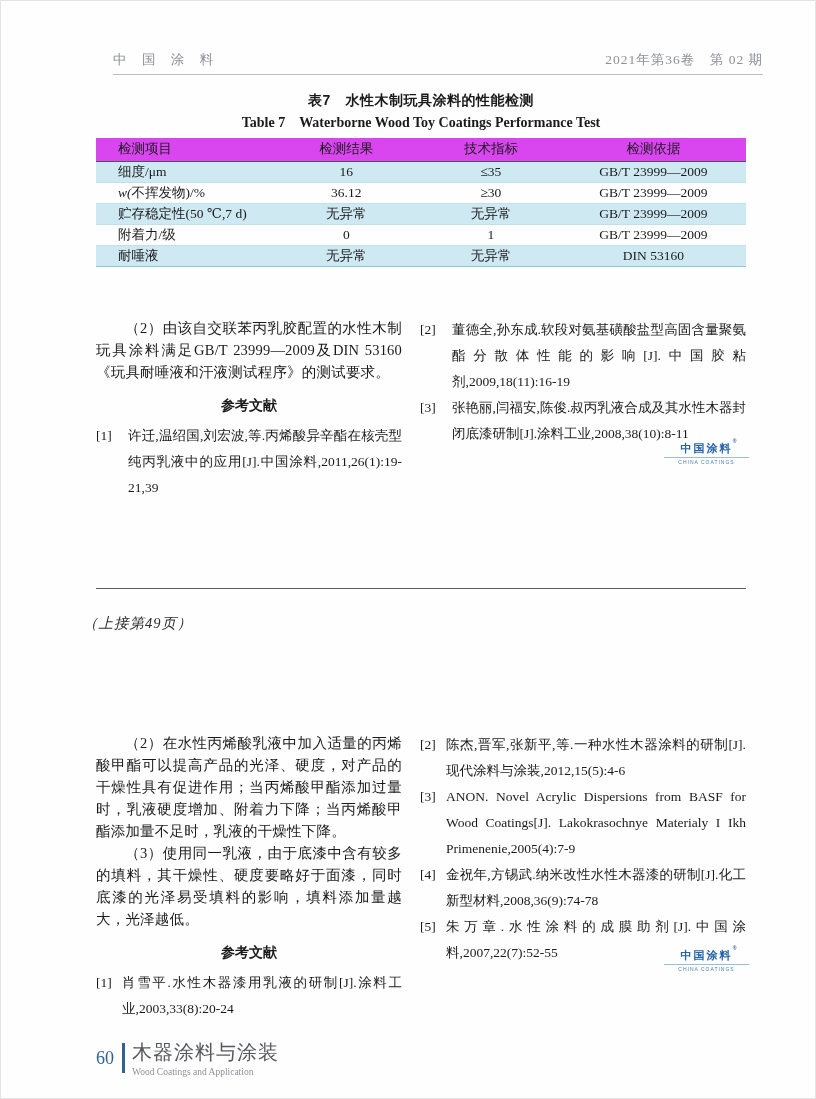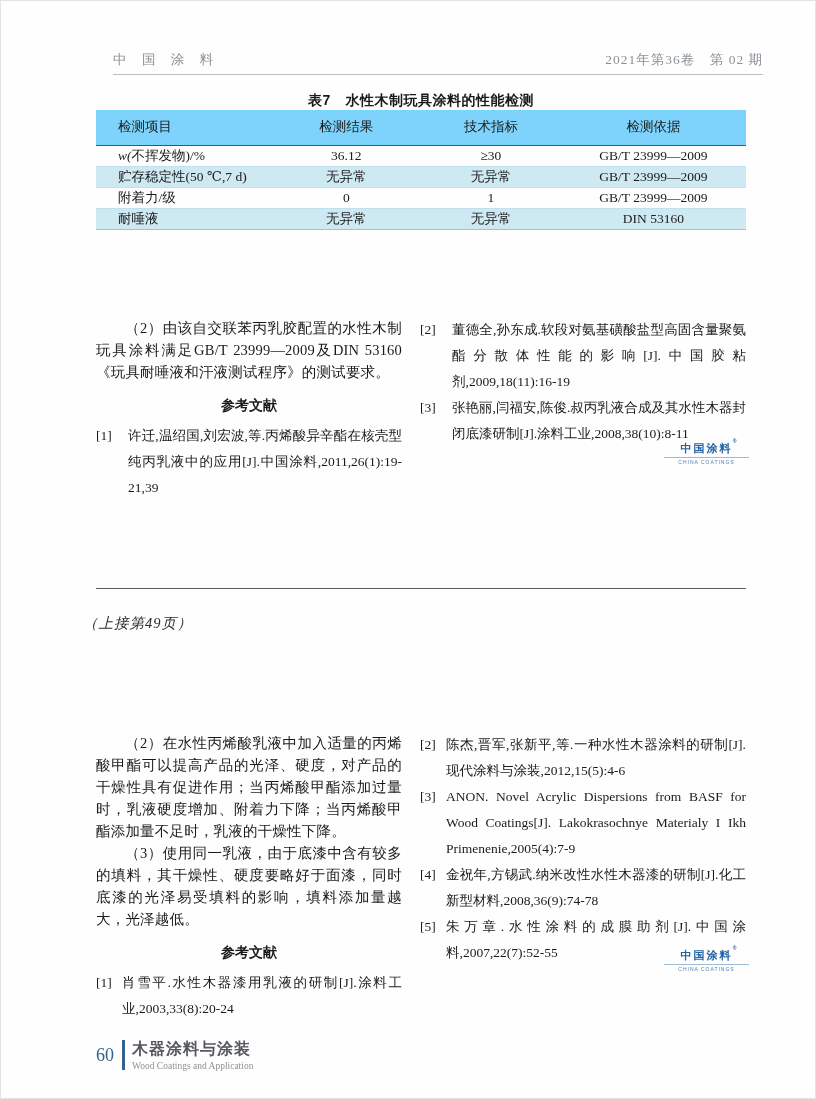--- a/index.html
+++ b/index.html
@@ -39,23 +39,23 @@
   .tbl-title-en {
     text-align: center; font-weight: bold; font-size: 14px;
     margin-top: 4px; margin-bottom: 6px;
     font-family: "Liberation Serif", serif;
   }
   table.perf {
     width: 100%; border-collapse: collapse;
     font-size: 13.5px;
   }
   table.perf th {
-    background: #7dd3fc;
+    background: #d946ef;
     font-weight: normal;
-    height: 35px;
+    height: 23px;
     border-bottom: 1px solid #4a545c;
     text-align: center;
   }
   table.perf td {
     height: 21px;
     text-align: center;
     border-bottom: 1px solid #bfe0ec;
   }
   table.perf tr.stripe td { background: #cfe9f3; }
   table.perf tr:last-child td { border-bottom: 1px solid #8fc8de; }
@@ -105,53 +105,60 @@
   }
 
   
   .footer { position: absolute; top: 1038px; left: 95px; display: flex; align-items: center; justify-content: space-between; }
   .footer .page-num {
     color: #2e6391; font-size: 18px; margin-right: 8px;
     font-family: "Liberation Serif", serif;
   }
   .footer .foot-bar { width: 3px; height: 30px; background: #34618e; margin-right: 7px; }
   .footer .foot-zh {
-    font-weight: bold; font-size: 16px; color: #55595e;
+    font-weight: normal; font-size: 20px; color: #55595e;
     font-family: "Liberation Sans", sans-serif; letter-spacing: 1px;
   }
   .footer .foot-en { font-size: 9.5px; color: #8d9298; margin-top: 1px; }
 </style>
 </head>
 <body>
 
 <div class="page">
 
   <div class="page-header">
     <span class="journal">中 国 涂 料</span>
     <span class="issue">2021年第36卷　第 02 期</span>
   </div>
 
   <div class="table-block">
     <div class="tbl-title-zh">表7　水性木制玩具涂料的性能检测</div>
+    <div class="tbl-title-en">Table 7　Waterborne Wood Toy Coatings Performance Test</div>
     <table class="perf">
       <colgroup>
           <col class="col1">
           <col class="col2">
           <col class="col3">
           <col class="col4">
         </colgroup>
       <thead>
         <tr>
           <th>检测项目</th>
           <th>检测结果</th>
           <th>技术指标</th>
           <th>检测依据</th>
         </tr>
       </thead>
       <tbody>
+        <tr class="stripe">
+          <td>细度/μm</td>
+          <td>16</td>
+          <td>≤35</td>
+          <td>GB/T 23999—2009</td>
+        </tr>
         <tr>
           <td class="italic-first">w(不挥发物)/%</td>
           <td>36.12</td>
           <td>≥30</td>
           <td>GB/T 23999—2009</td>
         </tr>
         <tr class="stripe">
           <td>贮存稳定性(50 ℃,7 d)</td>
           <td>无异常</td>
           <td>无异常</td>

